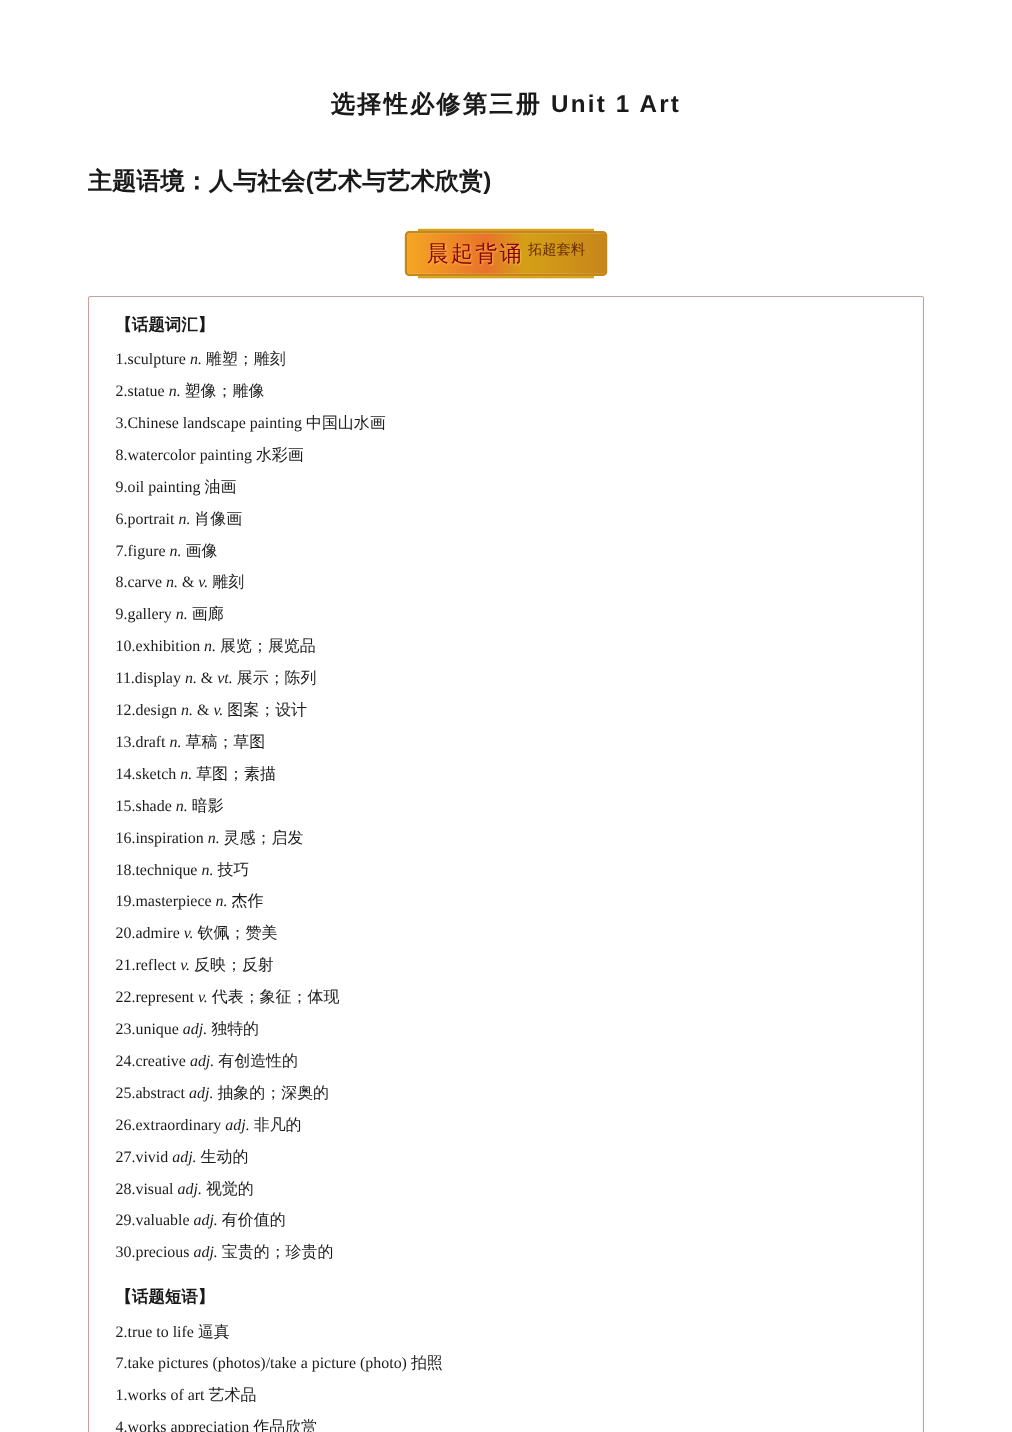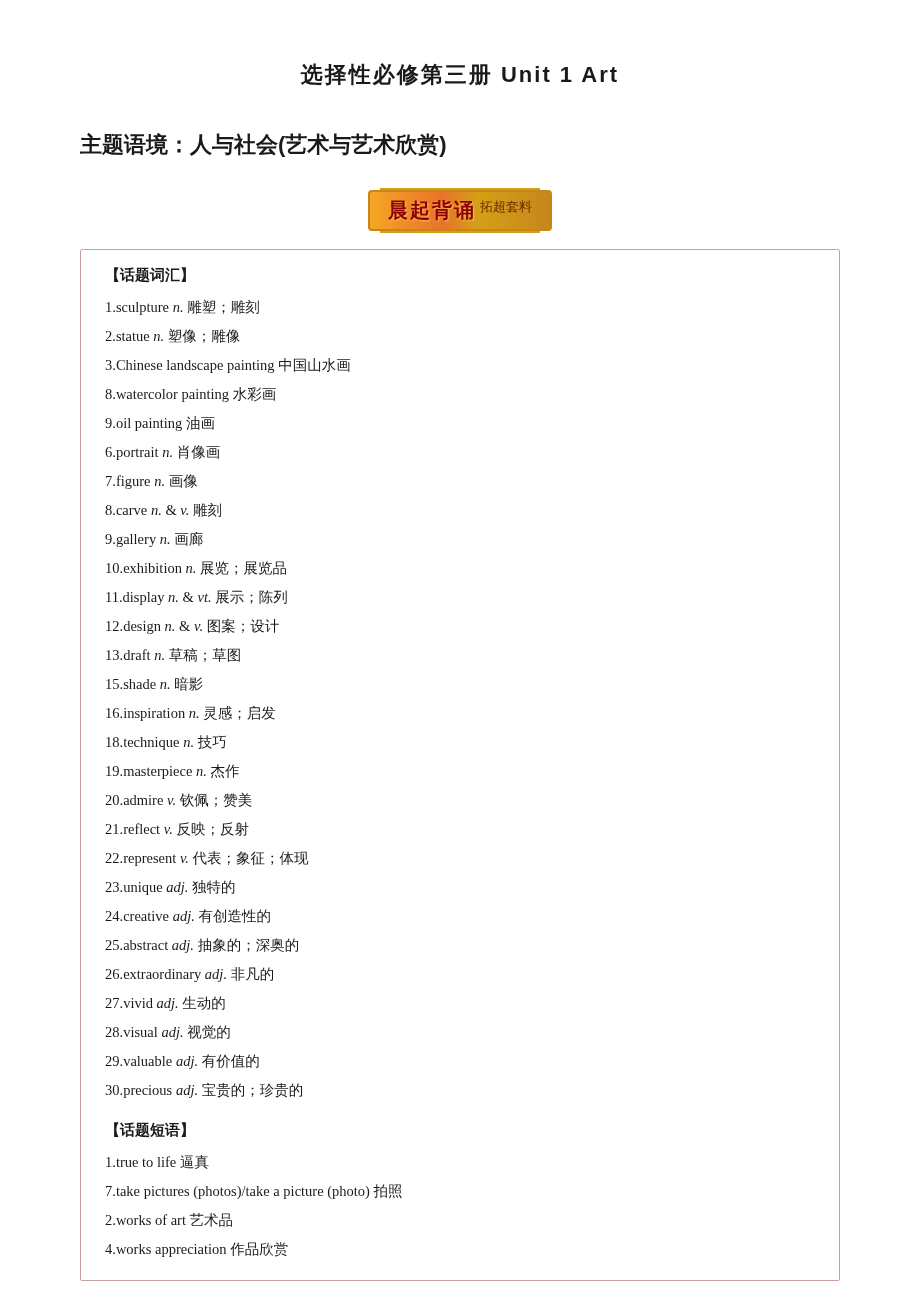--- a/index.html
+++ b/index.html
@@ -18,20 +18,21 @@
       padding: 60px 80px 60px 80px;
     }
 
     .main-title {
       text-align: center;
       font-size: 22px;
       font-weight: bold;
       margin-bottom: 40px;
       font-family: "SimHei", "黑体", sans-serif;
       letter-spacing: 2px;
+      margin-top: 20px;
     }
 
     .theme-title {
       font-size: 22px;
       font-weight: bold;
       margin-bottom: 30px;
       font-family: "SimHei", "黑体", sans-serif;
     }
 
     .banner-wrapper {
@@ -44,21 +45,21 @@
       display: inline-block;
       background: linear-gradient(90deg, #f5a623 0%, #e8732a 40%, #d4a017 60%, #c8861a 100%);
       border: 2px solid #c8861a;
       border-radius: 4px;
       padding: 5px 18px;
       position: relative;
     }
 
     .banner-text {
       font-size: 20px;
-      font-weight: bold;
+      font-weight: normal;
       color: #8b0000;
       font-family: "SimHei", "黑体", sans-serif;
       text-shadow: 1px 1px 2px rgba(255,200,100,0.8);
       letter-spacing: 2px;
     }
 
     .banner-subtitle {
       font-size: 13px;
       color: #6b2d00;
       font-weight: normal;
@@ -143,39 +144,40 @@
       <div class="vocab-item">8.watercolor painting   水彩画</div>
       <div class="vocab-item">9.oil painting   油画</div>
       <div class="vocab-item">6.portrait <em>n.</em>   肖像画</div>
       <div class="vocab-item">7.figure <em>n.</em>   画像</div>
       <div class="vocab-item">8.carve <em>n.</em> &amp; <em>v.</em>   雕刻</div>
       <div class="vocab-item">9.gallery <em>n.</em>   画廊</div>
       <div class="vocab-item">10.exhibition <em>n.</em>   展览；展览品</div>
       <div class="vocab-item">11.display <em>n.</em> &amp; <em>vt.</em>   展示；陈列</div>
       <div class="vocab-item">12.design <em>n.</em> &amp; <em>v.</em>   图案；设计</div>
       <div class="vocab-item">13.draft <em>n.</em>   草稿；草图</div>
+      <div class="vocab-item">14.sketch <em>n.</em>   草图；素描</div>
       <div class="vocab-item">15.shade <em>n.</em>   暗影</div>
       <div class="vocab-item">16.inspiration <em>n.</em>   灵感；启发</div>
       <div class="vocab-item">18.technique <em>n.</em>   技巧</div>
       <div class="vocab-item">19.masterpiece <em>n.</em>   杰作</div>
       <div class="vocab-item">20.admire <em>v.</em>   钦佩；赞美</div>
       <div class="vocab-item">21.reflect <em>v.</em>   反映；反射</div>
       <div class="vocab-item">22.represent <em>v.</em>   代表；象征；体现</div>
       <div class="vocab-item">23.unique <em>adj.</em>   独特的</div>
       <div class="vocab-item">24.creative <em>adj.</em>   有创造性的</div>
       <div class="vocab-item">25.abstract <em>adj.</em>   抽象的；深奥的</div>
       <div class="vocab-item">26.extraordinary <em>adj.</em>   非凡的</div>
       <div class="vocab-item">27.vivid <em>adj.</em>   生动的</div>
       <div class="vocab-item">28.visual <em>adj.</em>   视觉的</div>
       <div class="vocab-item">29.valuable <em>adj.</em>   有价值的</div>
       <div class="vocab-item">30.precious <em>adj.</em>   宝贵的；珍贵的</div>
     </div>
 
   <div class="phrases-section">
     <div class="section-title">【话题短语】</div>
     <div id="phrases-list">
-        <div class="phrase-item">1.true to life   逼真</div>
+        <div class="phrase-item">2.true to life   逼真</div>
         <div class="phrase-item">7.take pictures (photos)/take a picture (photo)   拍照</div>
-        <div class="phrase-item">2.works of art   艺术品</div>
+        <div class="phrase-item">1.works of art   艺术品</div>
         <div class="phrase-item">4.works appreciation   作品欣赏</div>
       </div>
   </div>
 </div>
 
 </body></html>

